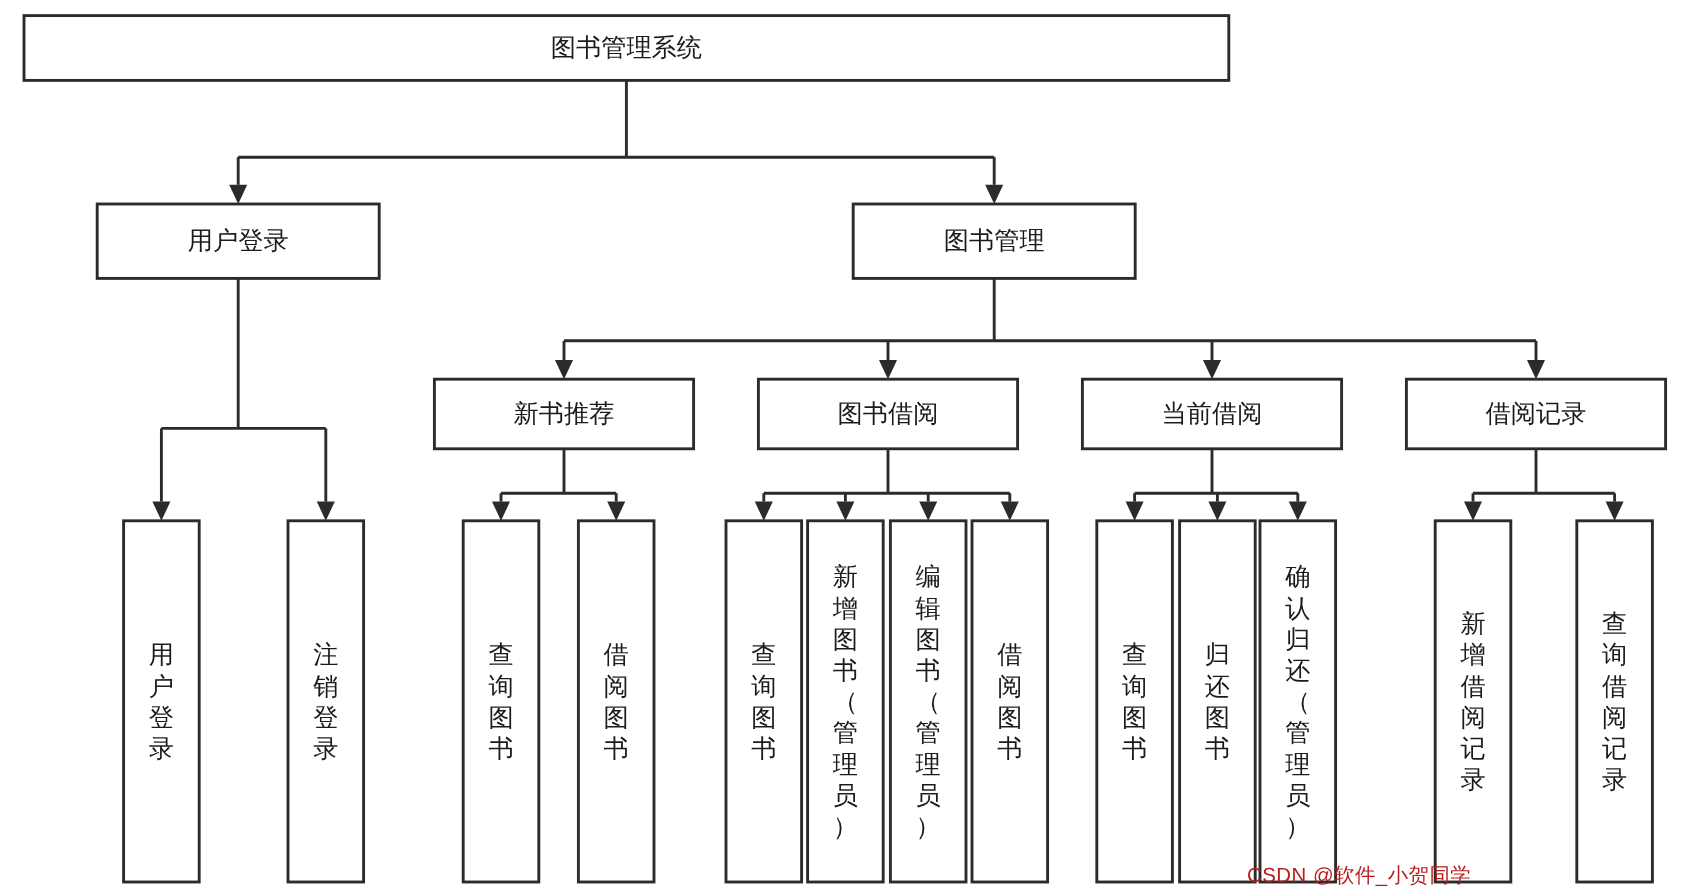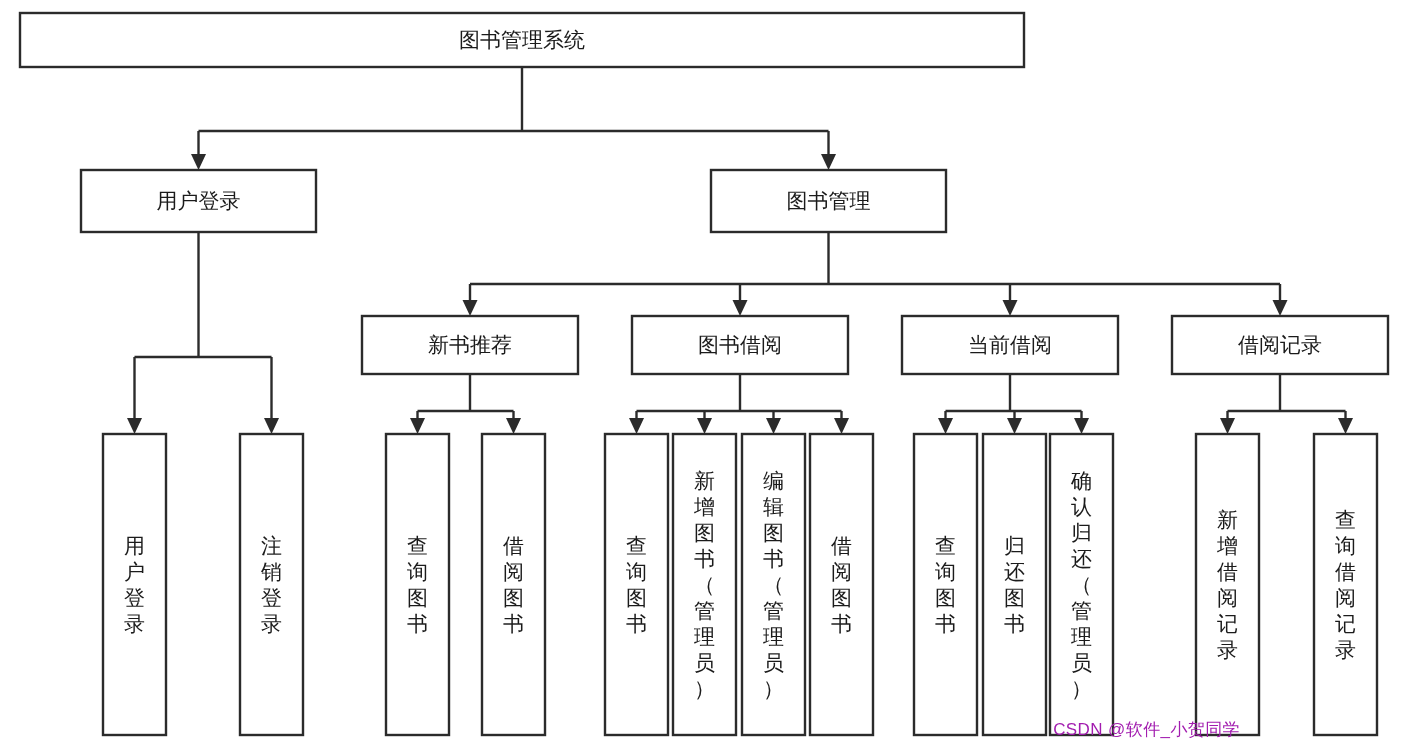--- a/index.html
+++ b/index.html
@@ -12,21 +12,20 @@
     width: 1405px;
     height: 747px;
     font-family: "Liberation Sans", "DejaVu Sans", sans-serif;
     overflow: hidden;
     position: relative;
   }
   #diagram-root {
     position: relative;
     width: 1234px;
     height: 747px;
-    padding-left: 14px;
   }
   svg.diagram-canvas {
     position: absolute;
     left: 0;
     top: 0;
     width: 1405px;
     height: 747px;
   }
   .node-box {
     fill: #ffffff;
@@ -55,21 +54,21 @@
     fill: #1b1b1b;
     font-size: 21px;
     text-anchor: middle;
   }
   .watermark {
     position: absolute;
     right: 8px;
     bottom: 6px;
     font-family: "Liberation Sans", "DejaVu Sans", sans-serif;
     font-size: 17px;
-    color: #a21caf;
+    color: #b91c1c;
     letter-spacing: 0.4px;
     white-space: nowrap;
     user-select: none;
   }
 </style>
 </head>
 <body>
 
 <div id="diagram-root">
   <svg class="diagram-canvas" viewBox="0 0 1405 747">

